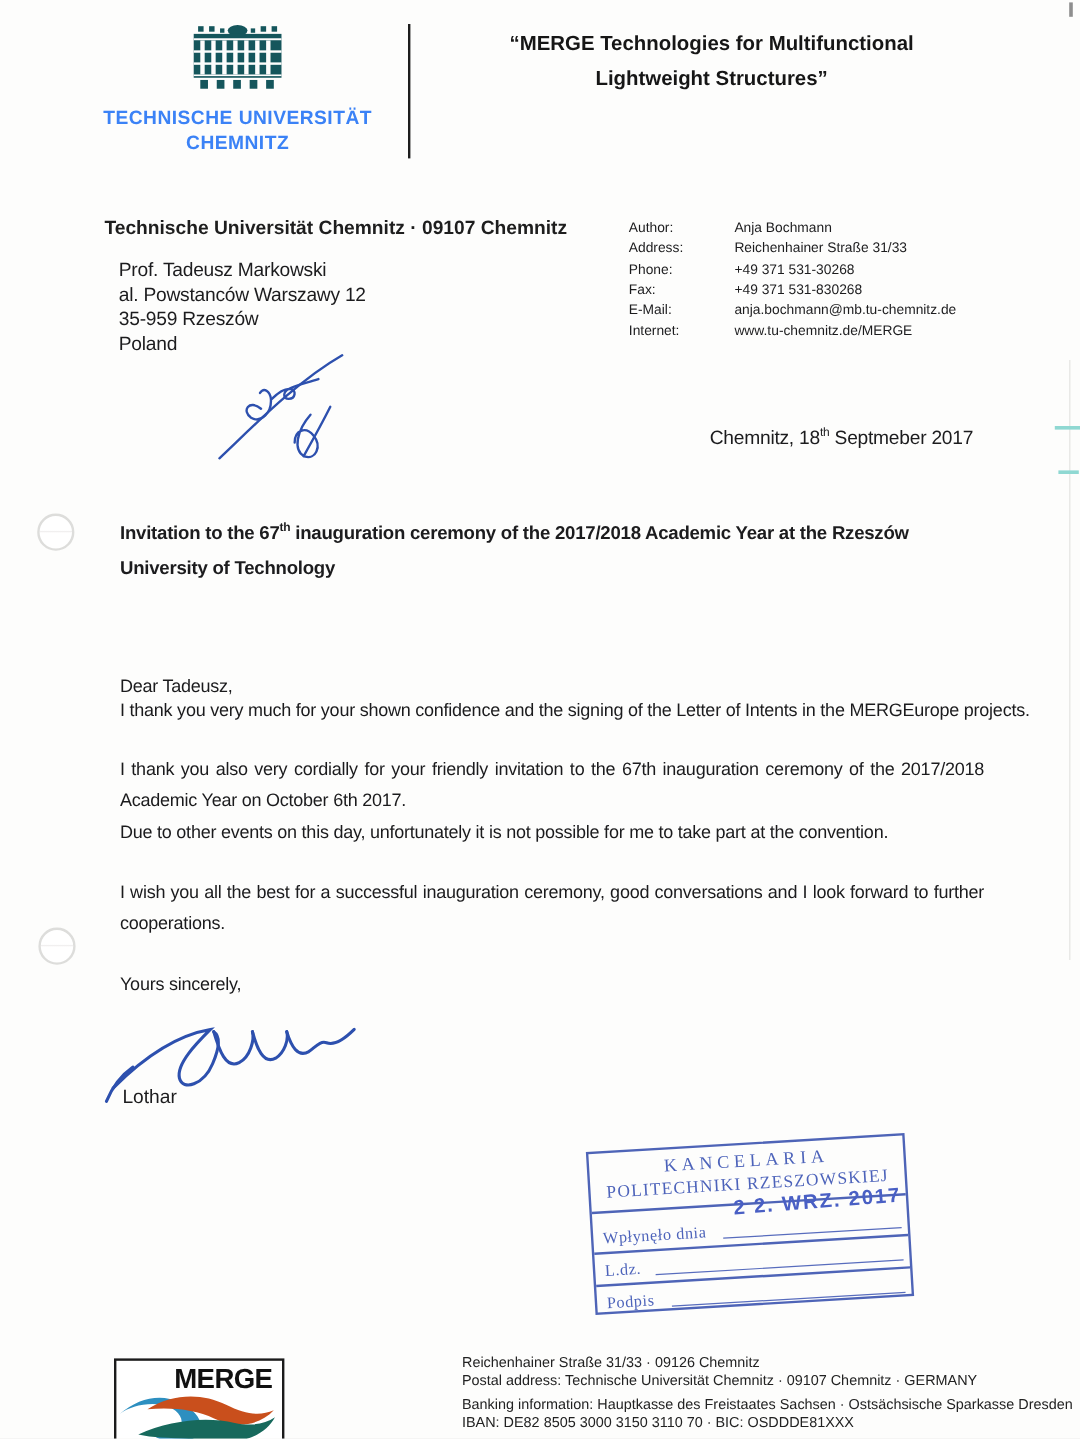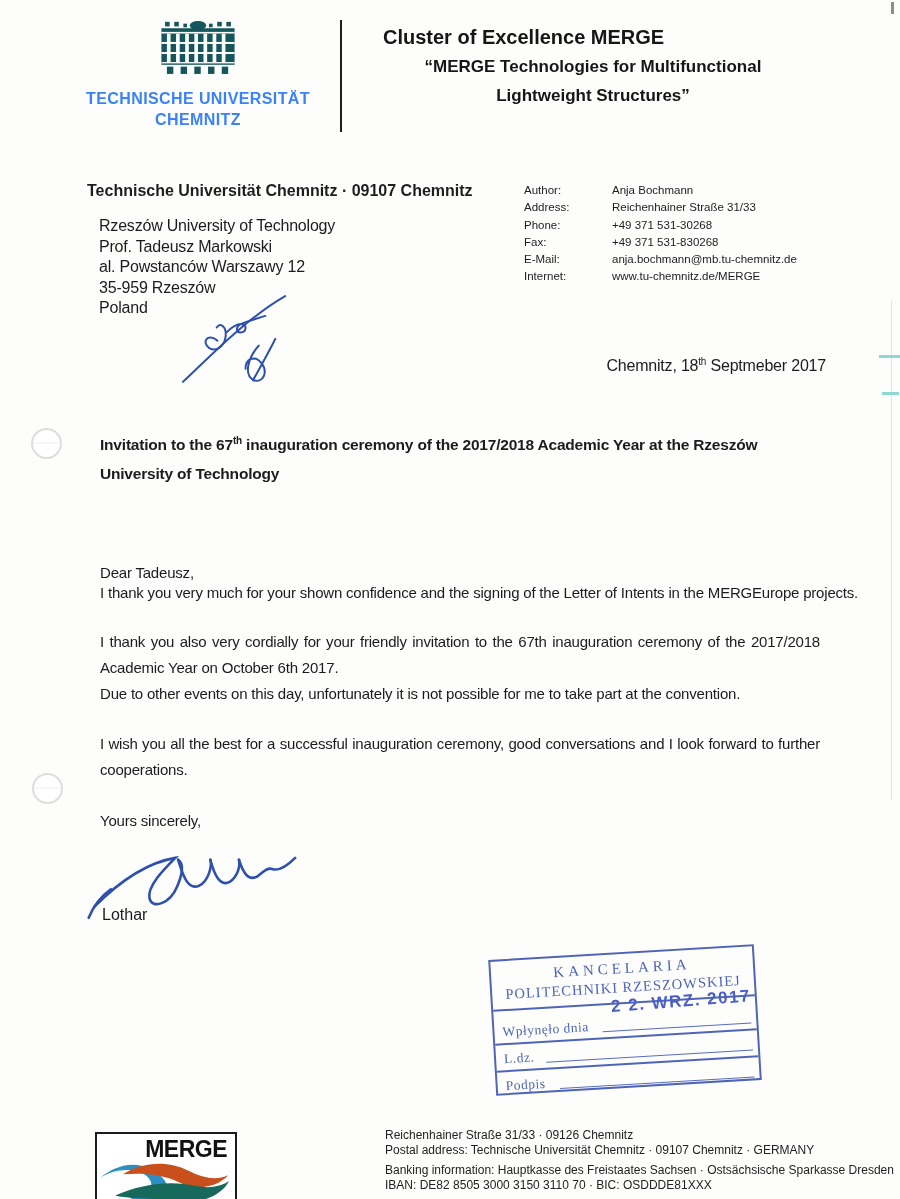--- a/index.html
+++ b/index.html
@@ -18,21 +18,21 @@
   .cluster { left:383px; top:22px; width:420px; color:#161616; }
   .cluster .t1 { font-size:20px; font-weight:700; line-height:30px; }
   .cluster .t2 { font-size:17px; font-weight:700; line-height:29px;text-align:center; }
 
   
   .sender-line { left:87px; top:182px; font-size:16px; color:#1e1e1e;font-weight:bold; }
   .recipient { left:99px; top:216px; font-size:16px; line-height:20.5px; letter-spacing:-.2px; }
   .contact { left:524px; top:182px; font-size:11.5px; line-height:17.3px; }
   .contact .row span.lbl { display:inline-block; width:88px; }
 
-  .dateline { right:74px; top:357px; font-size:16px; letter-spacing:-.2px; }
+  .dateline { right:89px; top:357px; font-size:16px; letter-spacing:-.2px; }
   sup { font-size:10px; vertical-align:super; line-height:0; }
 
   
   .subject { left:100px; top:430px; width:722px; font-size:15.5px; font-weight:700;
              line-height:29px; letter-spacing:-.2px; }
   .bodytxt { left:100px; width:720px; font-size:15px; line-height:26px; letter-spacing:-.2px; color:#1b1b1d; }
   .salutation { top:560px; }
   .p1 { top:580px; white-space:nowrap; }
   .p2 { top:629px; }
   .p2 .just { text-align:justify; }
@@ -114,29 +114,27 @@
         <rect x="72" y="51" width="7" height="8"></rect>
       </g>
     </svg>
     <div class="tu-name">TECHNISCHE UNIVERSITÄT</div>
     <div class="tu-name">CHEMNITZ</div>
   </div>
 
   <div class="abs hdr-divider"></div>
 
   <div class="abs cluster">
-    <div class="t1">Cluster of Excellence MERGE</div>
     <div class="t2">“MERGE Technologies for Multifunctional</div>
     <div class="t2">Lightweight Structures”</div>
   </div>
 
   <div class="abs sender-line">Technische Universität Chemnitz · 09107 Chemnitz</div>
 
   <div class="abs recipient">
-    <div>Rzeszów University of Technology</div>
     <div>Prof. Tadeusz Markowski</div>
     <div>al. Powstanców Warszawy 12</div>
     <div>35-959 Rzeszów</div>
     <div>Poland</div>
   </div>
 
   <div class="abs contact">
     <div class="row"><span class="lbl">Author:</span><span>Anja Bochmann</span></div>
     <div class="row"><span class="lbl">Address:</span><span>Reichenhainer Straße 31/33</span></div>
     <div class="row"><span class="lbl">Phone:</span><span>+49 371 531-30268</span></div>

